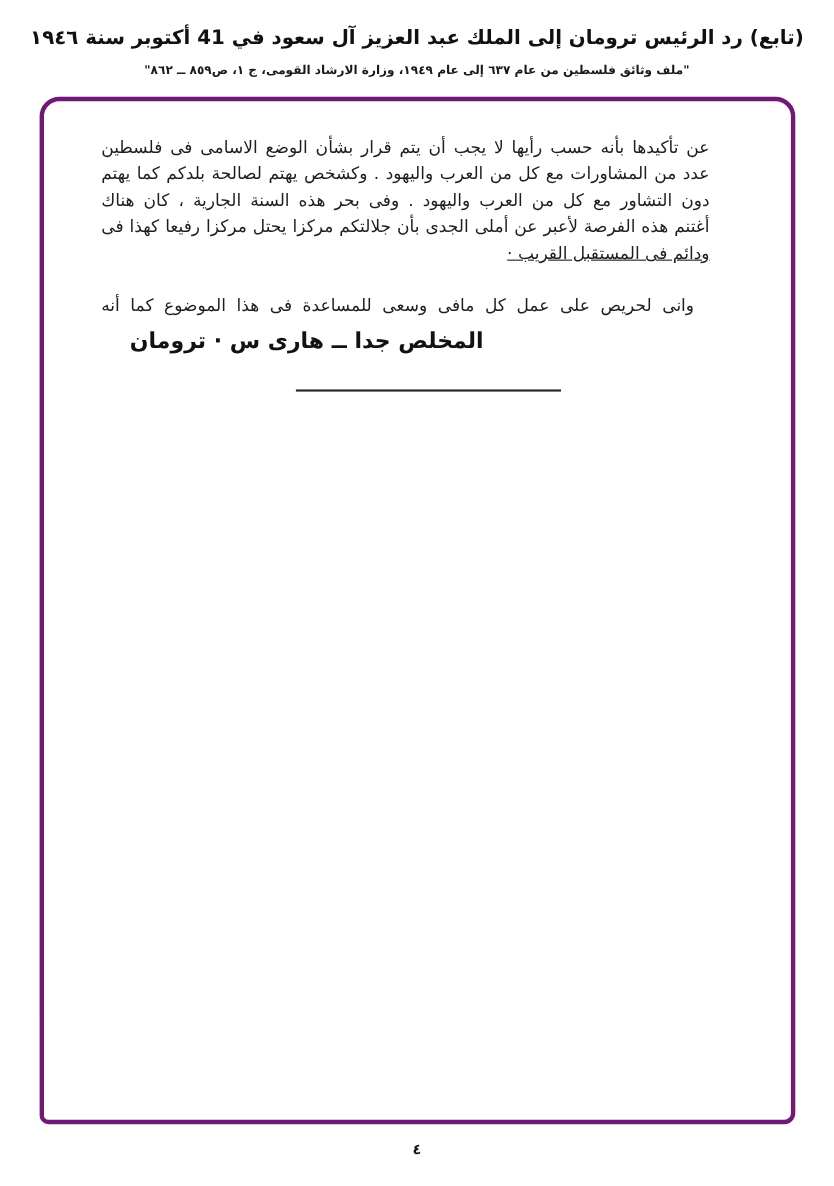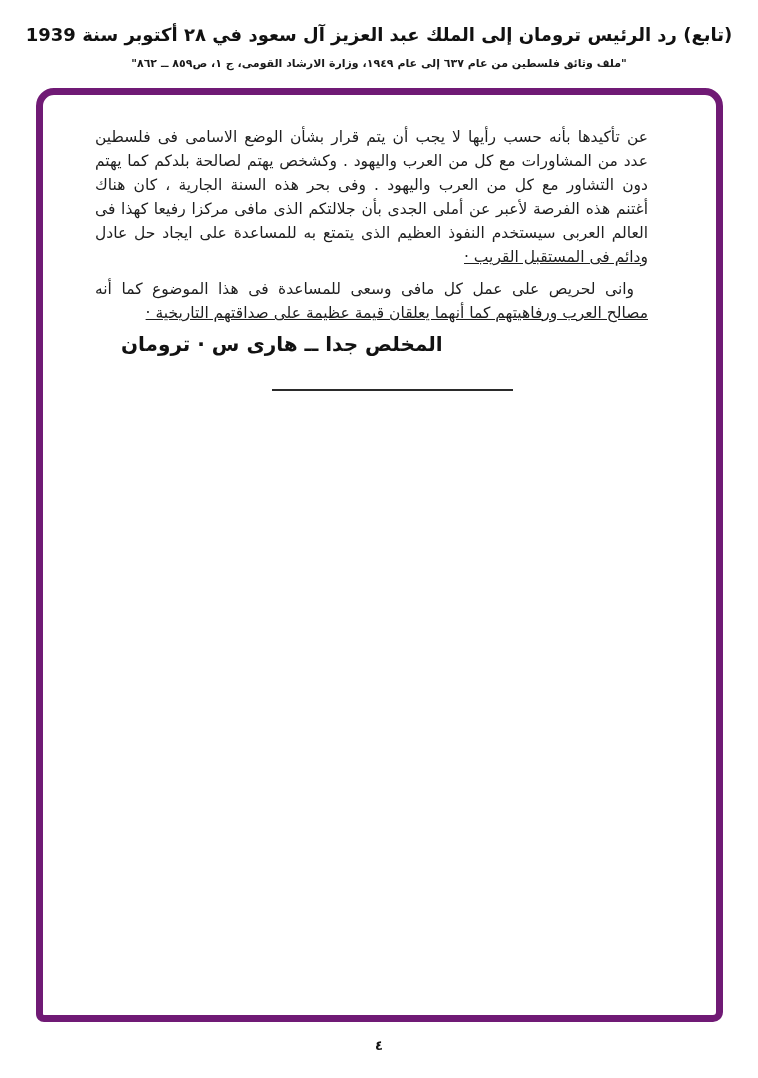--- a/index.html
+++ b/index.html
@@ -34,37 +34,37 @@
     direction: rtl;
     font-size: 11px;
     font-weight: bold;
     color: #1a1a1a;
   }
   
   .green-frame {
     position: absolute;
     left: 36px; top: 88px;
     width: 687px; height: 934px;
-    border: 7px solid #701a75;
+    border: 4px solid #701a75;
     border-radius: 18px 18px 10px 8px;
     background: transparent;
   }
   
   .text-area {
     position: absolute;
     left: 0; top: 0;
     width: 673px;
     padding: 30px 68px 0 52px;
     direction: rtl;
     font-size: 15.5px;
     line-height: 24px;
     color: #1e1e1e;
   }
   .paragraph { margin: 0; }
-  .paragraph + .paragraph { margin-top: 8px; }
+  .paragraph + .paragraph { margin-top: 24px; }
   .line {
     direction: rtl;
     text-align: justify;
     text-align-last: justify;
     white-space: nowrap;
     height: 24px;
     overflow: visible;
   }
   .line.last {
     text-align: right;
@@ -100,40 +100,38 @@
     font-weight: bold;
     color: #111111;
     direction: rtl;
   }
 </style>
 </head>
 <body>
 
 <div class="page">
 
-  <div class="doc-title">(تابع) رد الرئيس ترومان إلى الملك عبد العزيز آل سعود في ٢٨ أكتوبر سنة 1939</div>
+  <div class="doc-title">(تابع) رد الرئيس ترومان إلى الملك عبد العزيز آل سعود في 41 أكتوبر سنة ١٩٤٦</div>
 
   <div class="doc-subtitle">"ملف وثائق فلسطين من عام ٦٣٧ إلى عام ١٩٤٩، وزارة الارشاد القومى، ج ١، ص٨٥٩ ــ ٨٦٢"</div>
 
   <div class="green-frame">
 
     <div class="text-area">
 
       <div class="paragraph">
         <div class="line">عن تأكيدها بأنه حسب رأيها لا يجب أن يتم قرار بشأن الوضع الاسامى فى فلسطين</div>
         <div class="line">عدد من المشاورات مع كل من العرب واليهود . وكشخص يهتم لصالحة بلدكم كما يهتم</div>
         <div class="line">دون التشاور مع كل من العرب واليهود . وفى بحر هذه السنة الجارية ، كان هناك</div>
-        <div class="line">أغتنم هذه الفرصة لأعبر عن أملى الجدى بأن جلالتكم الذى مافى مركزا رفيعا كهذا فى</div>
-        <div class="line">العالم العربى سيستخدم النفوذ العظيم الذى يتمتع به للمساعدة على ايجاد حل عادل</div>
+        <div class="line">أغتنم هذه الفرصة لأعبر عن أملى الجدى بأن جلالتكم مركزا يحتل مركزا رفيعا كهذا فى</div>
         <div class="line last">ودائم فى المستقبل القريب ·</div>
       </div>
 
       <div class="paragraph">
         <div class="line indent">وانى لحريص على عمل كل مافى وسعى للمساعدة فى هذا الموضوع كما أنه</div>
-        <div class="line last">مصالح العرب ورفاهيتهم كما أنهما يعلقان قيمة عظيمة على صداقتهم التاريخية ·</div>
       </div>
 
 
       <div class="signature">المخلص جدا ــ هارى س · ترومان</div>
 
       <div class="separator-line"></div>
 
     </div>
   </div>
 

